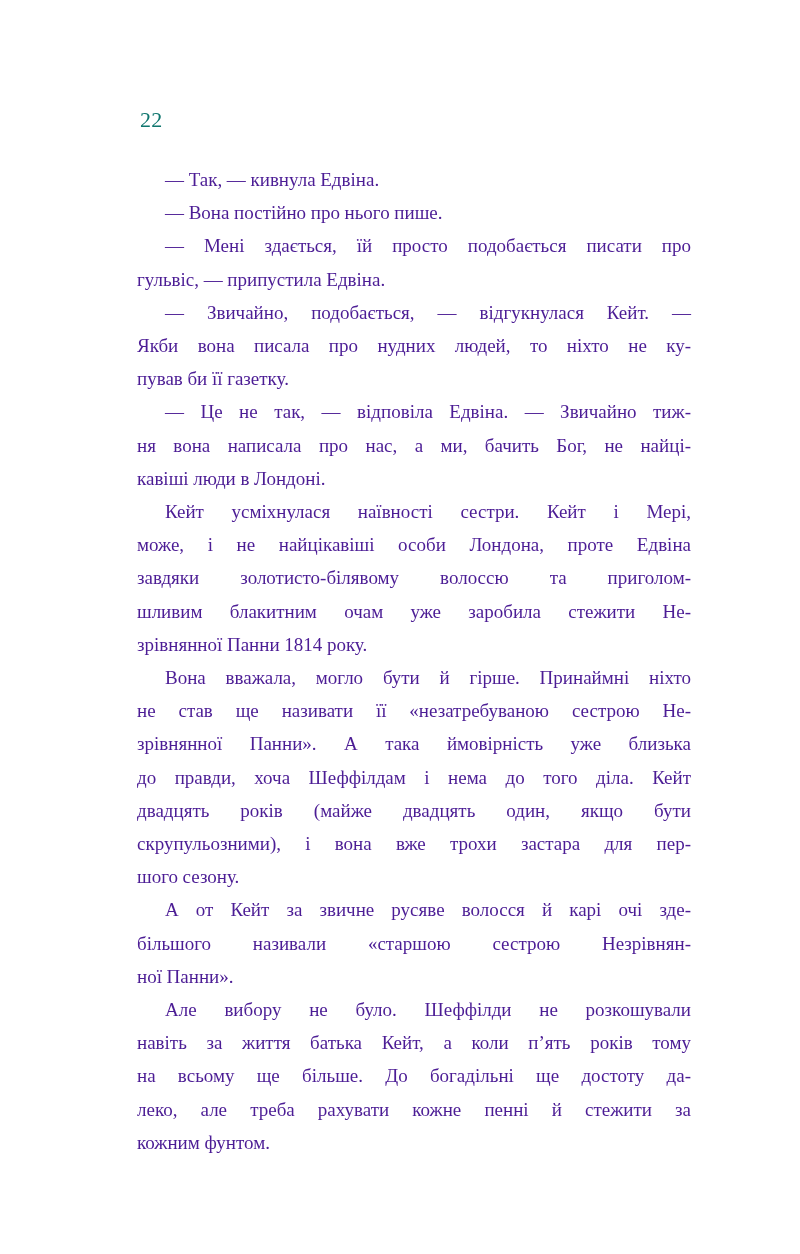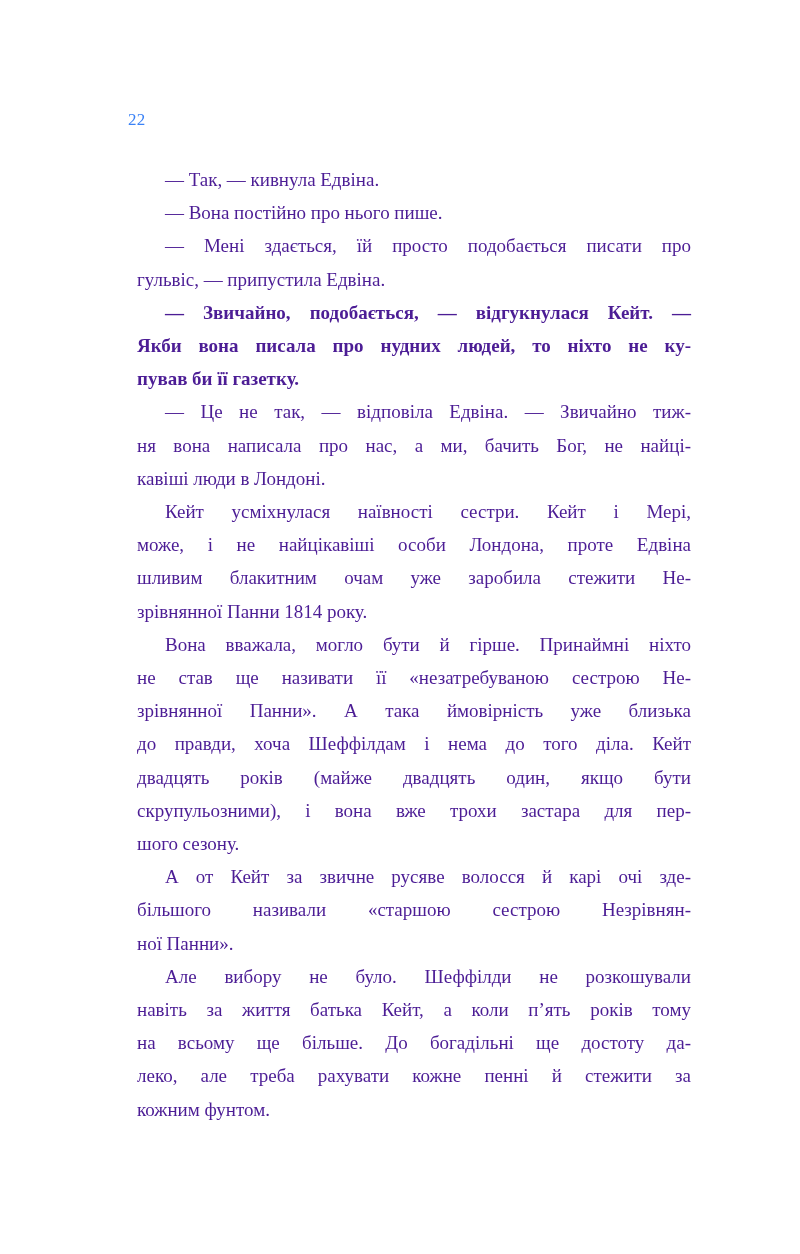--- a/index.html
+++ b/index.html
@@ -19,25 +19,25 @@
   }
 
   .page {
     position: absolute;
     inset: 0;
     background: #ffffff;
   }
 
   .page-number {
     position: absolute;
-    left: 128px;
+    left: 140px;
     top: 108px;
-    font-size: 17px;
+    font-size: 22px;
     line-height: 24px;
-    color: #3b82f6;
+    color: #0f766e;
     letter-spacing: 0.2px;
   }
 
   .text-block {
     position: absolute;
     left: 137px;
     top: 163px;
     width: 554px;
   }
 
@@ -81,33 +81,34 @@
     <p class="para" style="text-indent: 0px;">
         <span class="last indent">— Так, — кивнула Едвіна.</span>
       </p>
     <p class="para" style="text-indent: 0px;">
         <span class="last indent">— Вона постійно про нього пише.</span>
       </p>
     <p class="para" style="text-indent: 0px;">
         <span class="just indent">— Мені здається, їй просто подобається писати про</span>
         <span class="last">гульвіс, — припустила Едвіна.</span>
       </p>
-    <p class="para" style="text-indent: 0px; font-weight: bold;">
+    <p class="para" style="text-indent: 0px;">
         <span class="just indent">— Звичайно, подобається, — відгукнулася Кейт. —</span>
         <span class="just">Якби вона писала про нудних людей, то ніхто не ку-</span>
         <span class="last">пував би її газетку.</span>
       </p>
     <p class="para" style="text-indent: 0px;">
         <span class="just indent">— Це не так, — відповіла Едвіна. — Звичайно тиж-</span>
         <span class="just">ня вона написала про нас, а ми, бачить Бог, не найці-</span>
         <span class="last">кавіші люди в Лондоні.</span>
       </p>
     <p class="para" style="text-indent: 0px;">
         <span class="just indent">Кейт усміхнулася наївності сестри. Кейт і Мері,</span>
         <span class="just">може, і не найцікавіші особи Лондона, проте Едвіна</span>
+        <span class="just">завдяки золотисто-білявому волоссю та приголом-</span>
         <span class="just">шливим блакитним очам уже заробила стежити Не-</span>
         <span class="last">зрівнянної Панни 1814 року.</span>
       </p>
     <p class="para" style="text-indent: 0px;">
         <span class="just indent">Вона вважала, могло бути й гірше. Принаймні ніхто</span>
         <span class="just">не став ще називати її «незатребуваною сестрою Не-</span>
         <span class="just">зрівнянної Панни». А така ймовірність уже близька</span>
         <span class="just">до правди, хоча Шеффілдам і нема до того діла. Кейт</span>
         <span class="just">двадцять років (майже двадцять один, якщо бути</span>
         <span class="just">скрупульозними), і вона вже трохи застара для пер-</span>

